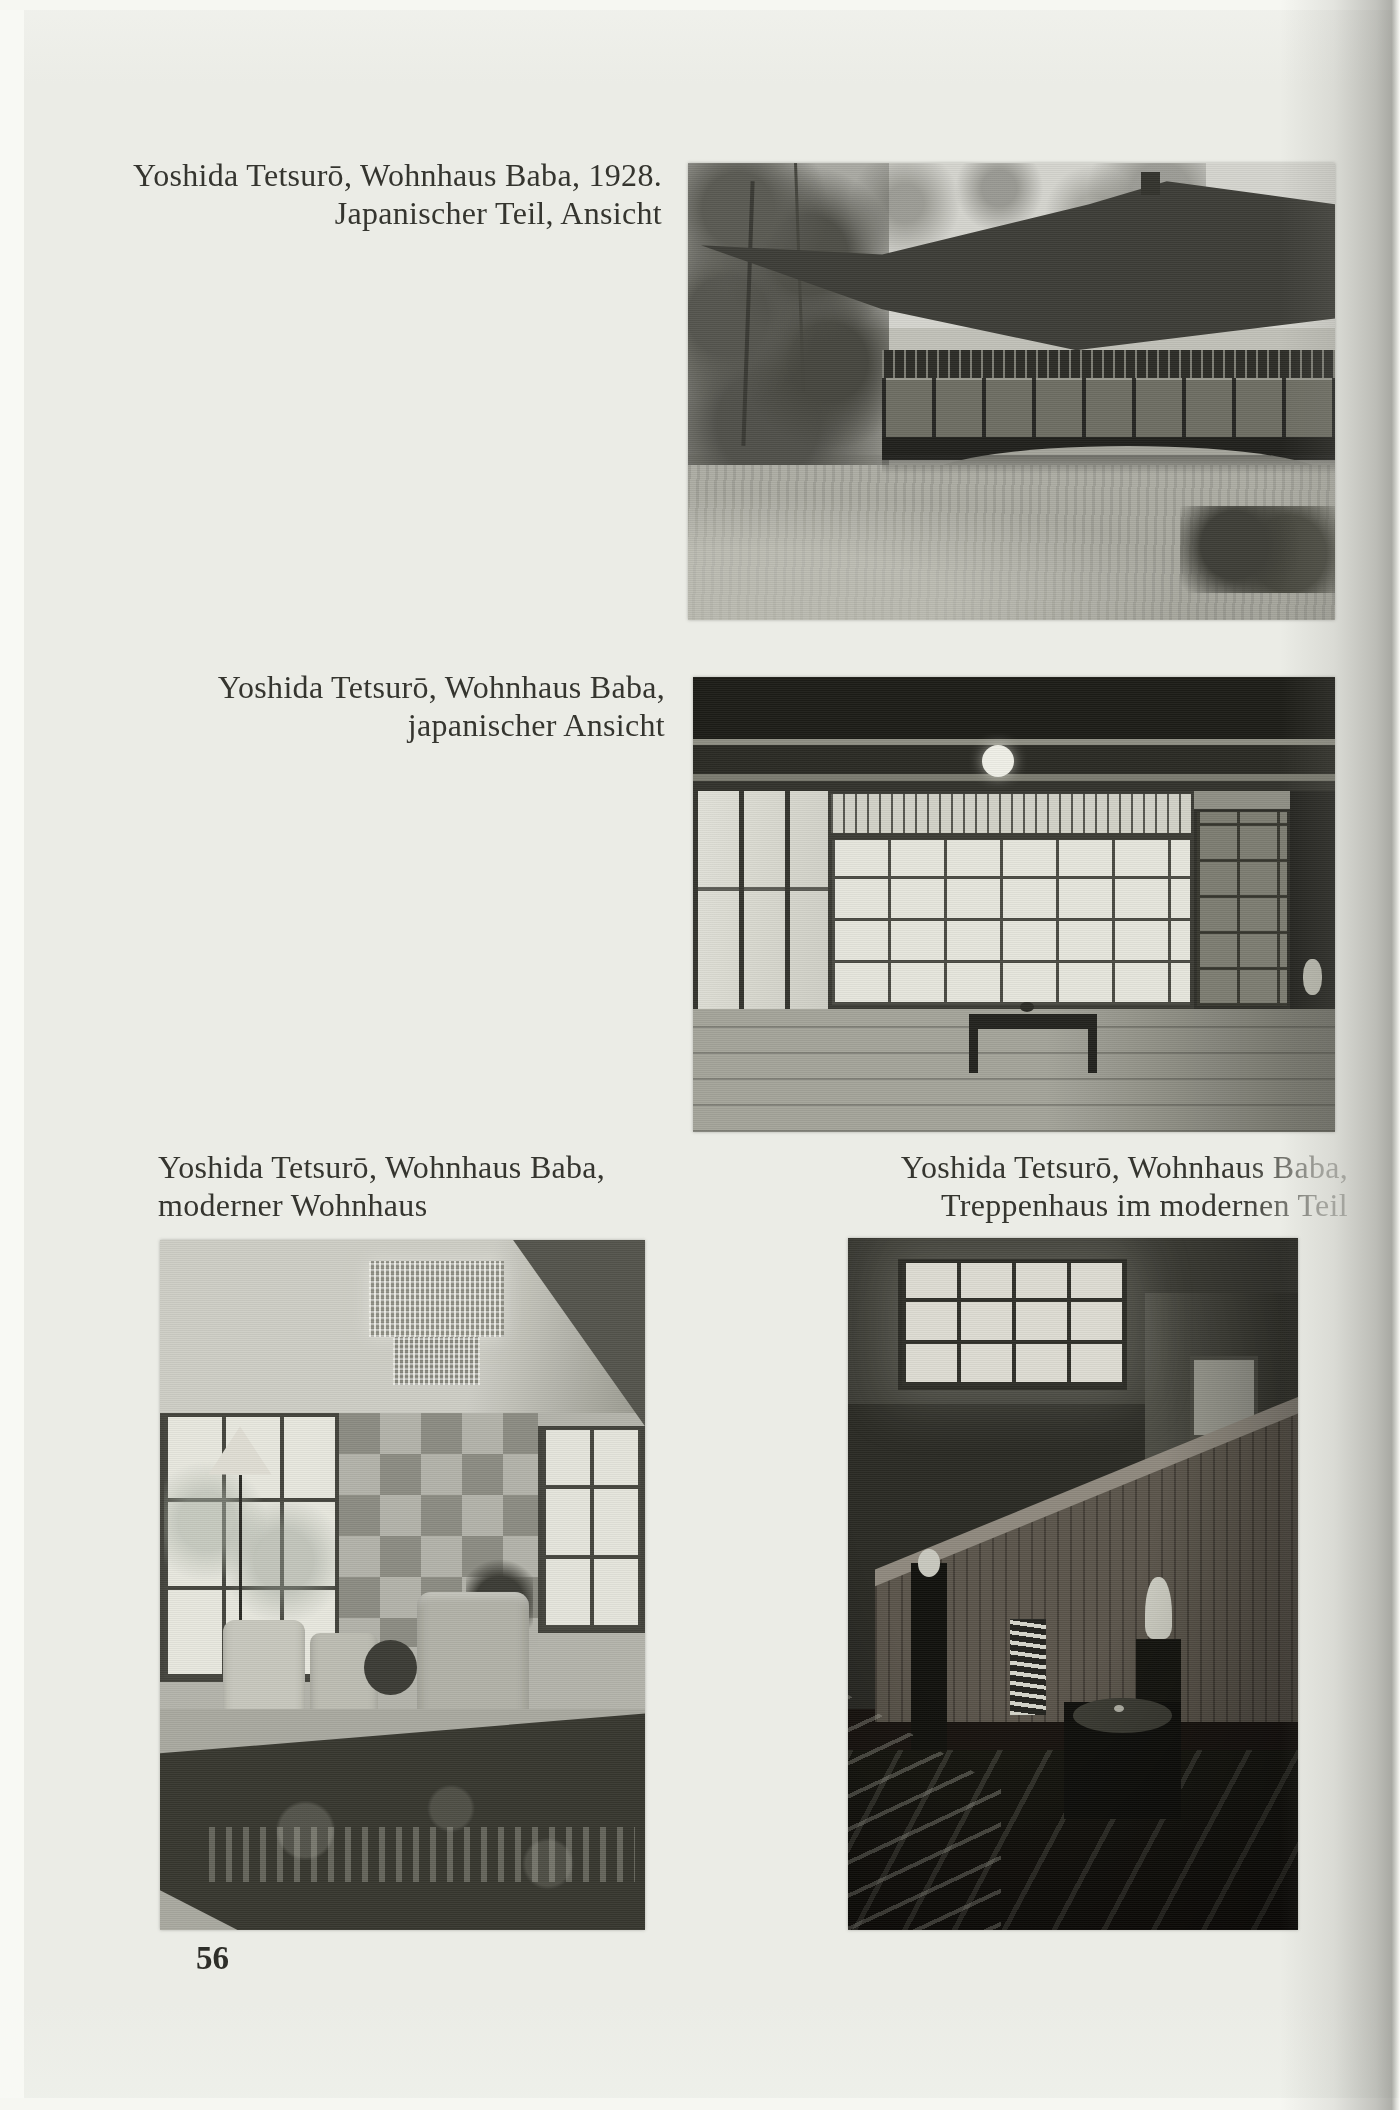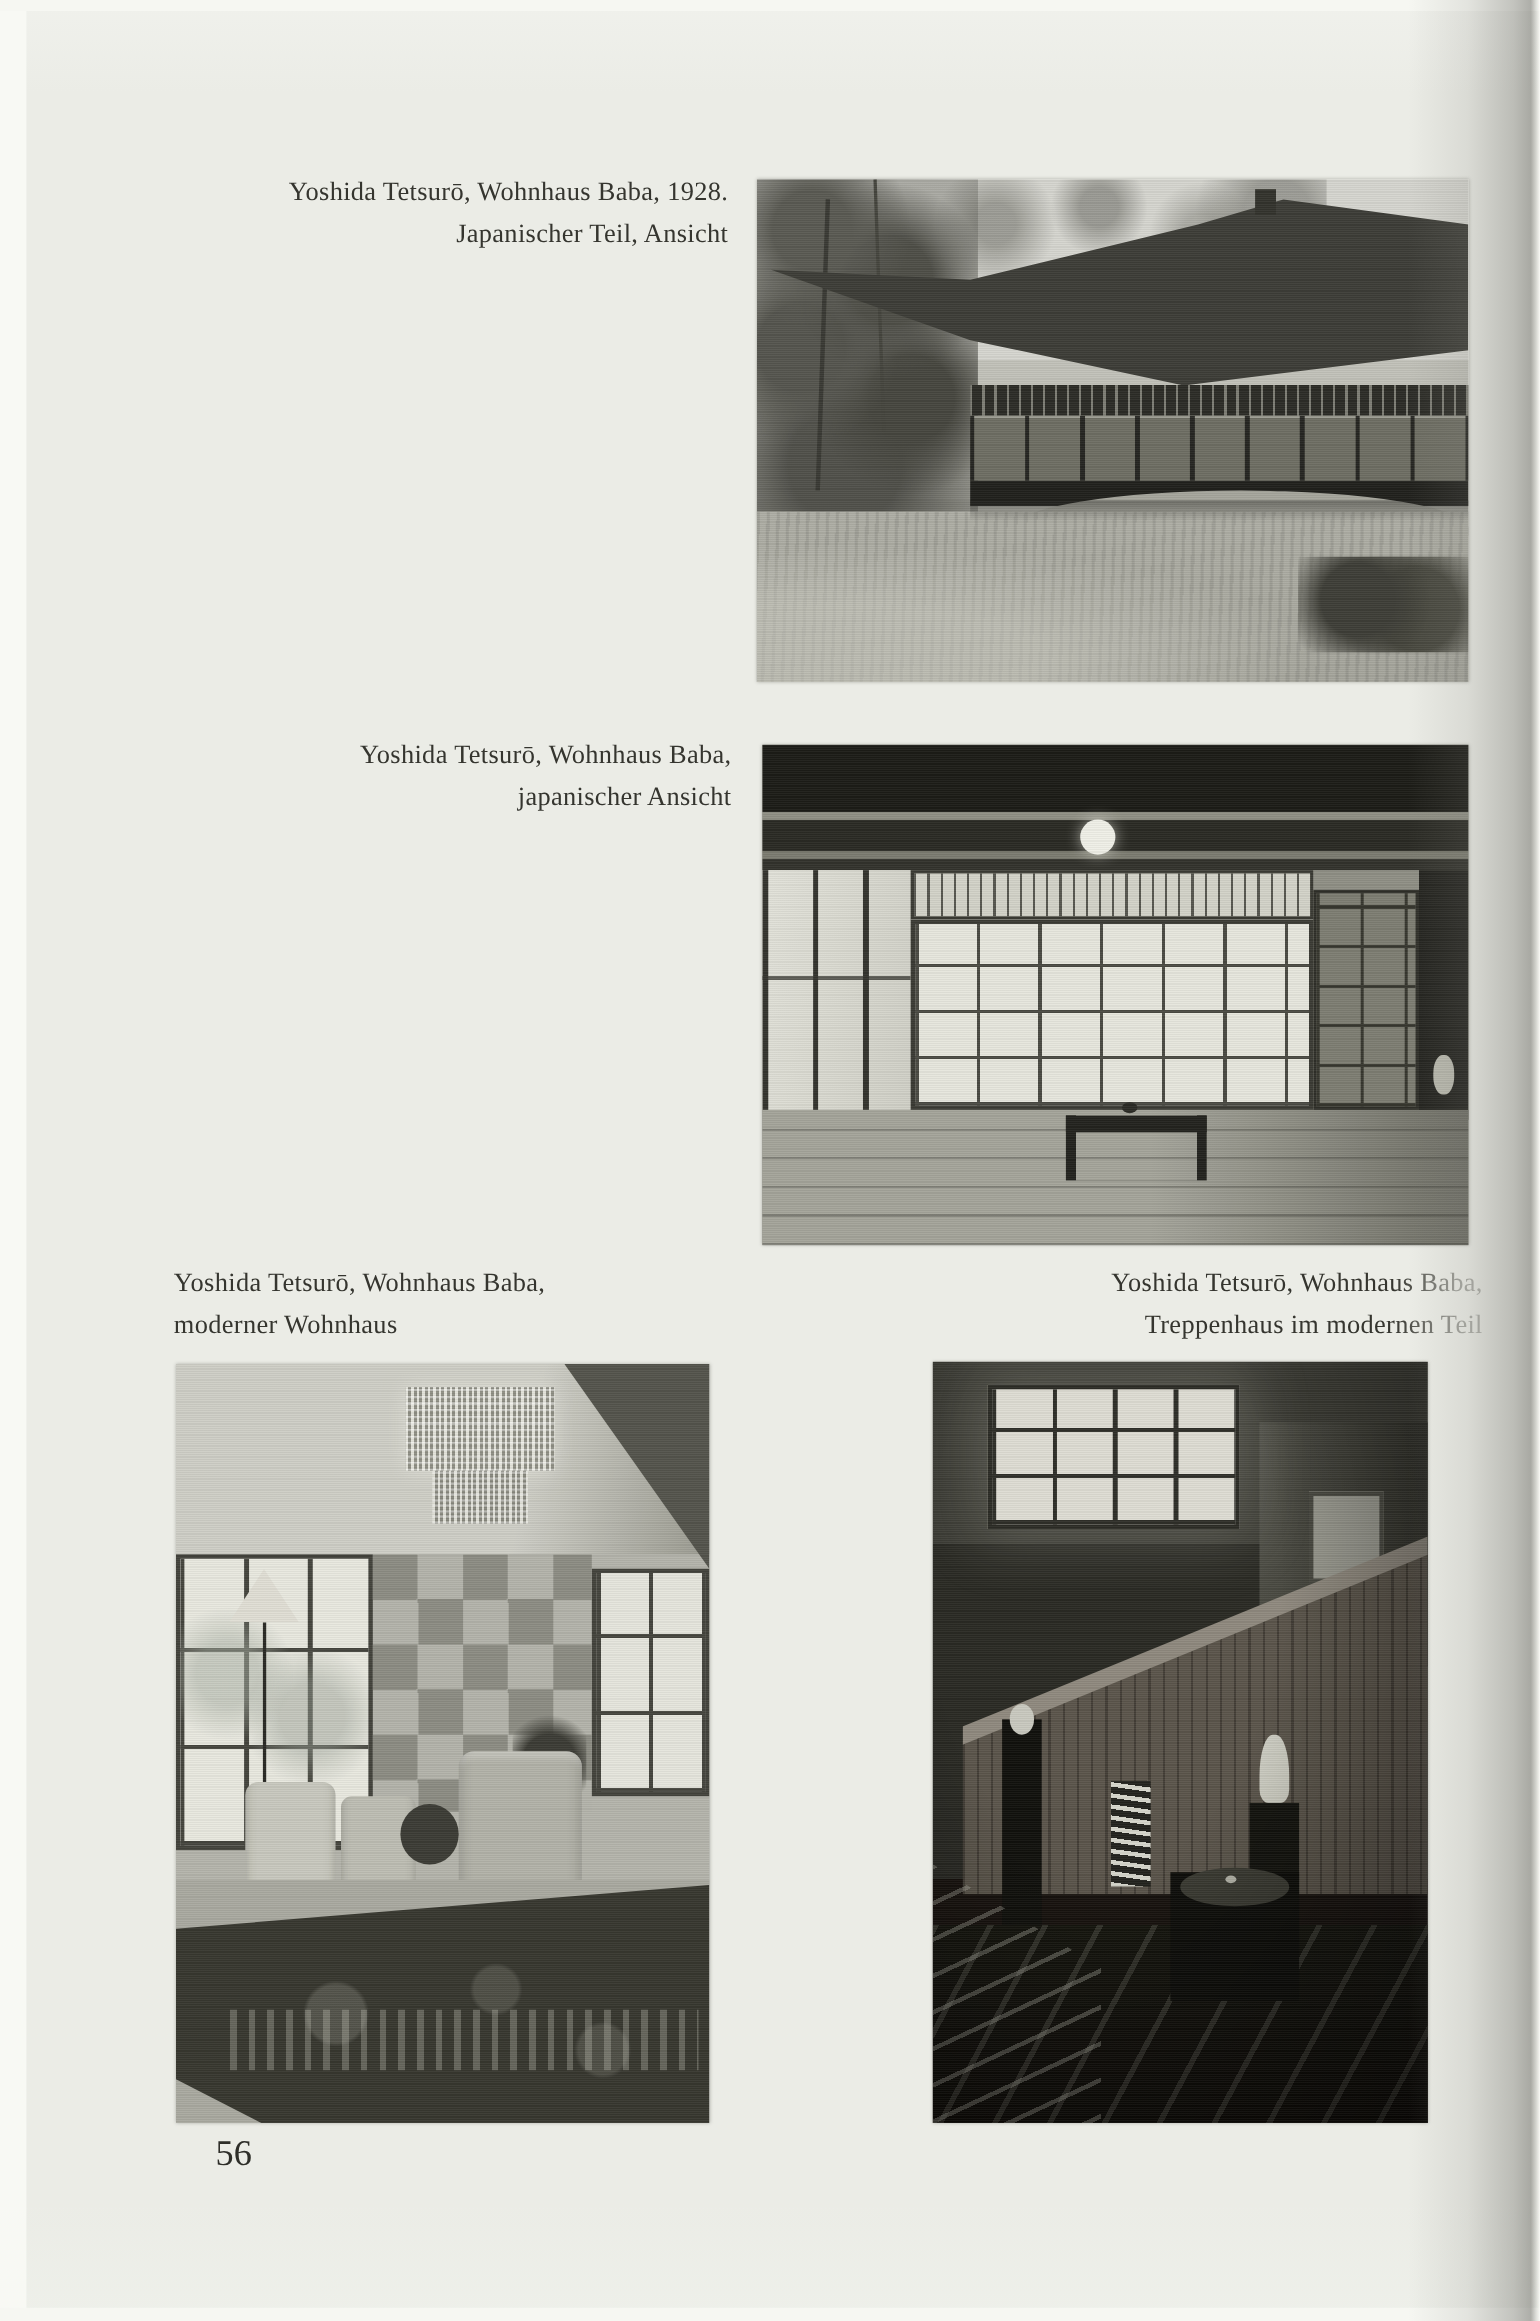--- a/index.html
+++ b/index.html
@@ -14,32 +14,32 @@
   .edge{position:absolute;z-index:15;pointer-events:none;}
   .edge-left{left:0;top:0;width:24px;height:100%;background:#f8f9f4;}
   .edge-top{left:0;top:0;width:100%;height:10px;background:#f6f7f2;}
   .edge-bottom{left:0;bottom:0;width:100%;height:12px;background:#f6f7f2;}
   .gutter{position:absolute;top:0;right:0;width:120px;height:100%;z-index:20;pointer-events:none;
     background:linear-gradient(to right,rgba(128,128,122,0) 0%,rgba(128,128,122,.16) 45%,
       rgba(118,118,112,.40) 80%,rgba(108,108,102,.52) 93%,rgba(108,108,102,.18) 97%,rgba(250,250,246,.92) 100%);}
 
   
   .caption{
-    position:absolute;color:#35352f;font-size:24px;line-height:38px;
+    position:absolute;color:#35352f;font-size:32px;line-height:38px;
     letter-spacing:.3px;white-space:nowrap;z-index:8;
   }
   .cap-right{text-align:right;}
   .cap-left{text-align:left;}
   .caption-1{right:738px;top:156px;}
   .caption-2{right:735px;top:668px;}
   .caption-3{left:158px;top:1148px;}
   .caption-4{right:52px;top:1148px;
     -webkit-mask-image:linear-gradient(to right,#000 76%,rgba(0,0,0,.38) 94%,rgba(0,0,0,.32) 100%);
     mask-image:linear-gradient(to right,#000 76%,rgba(0,0,0,.38) 94%,rgba(0,0,0,.32) 100%);}
-  .page-number{position:absolute;left:196px;top:1940px;font-size:33px;color:#2e2e29;z-index:8;}
+  .page-number{position:absolute;left:196px;top:1940px;font-size:33px;color:#2e2e29;z-index:8;font-weight:bold;}
 
   
   .photo{position:absolute;overflow:hidden;box-shadow:0 0 3px rgba(60,60,55,.35);}
   .photo > div{position:absolute;}
   .photo::after{content:"";position:absolute;inset:0;z-index:9;pointer-events:none;
     background:repeating-linear-gradient(0deg,rgba(255,255,255,.045) 0 1px,rgba(0,0,0,.045) 1px 2px);}
 
   
   .photo-1{left:688px;top:163px;width:647px;height:457px;
     background:linear-gradient(#d5d5cf 0 36%,#c1c1b9 36% 64%,#b1b1a9 64% 100%);}

